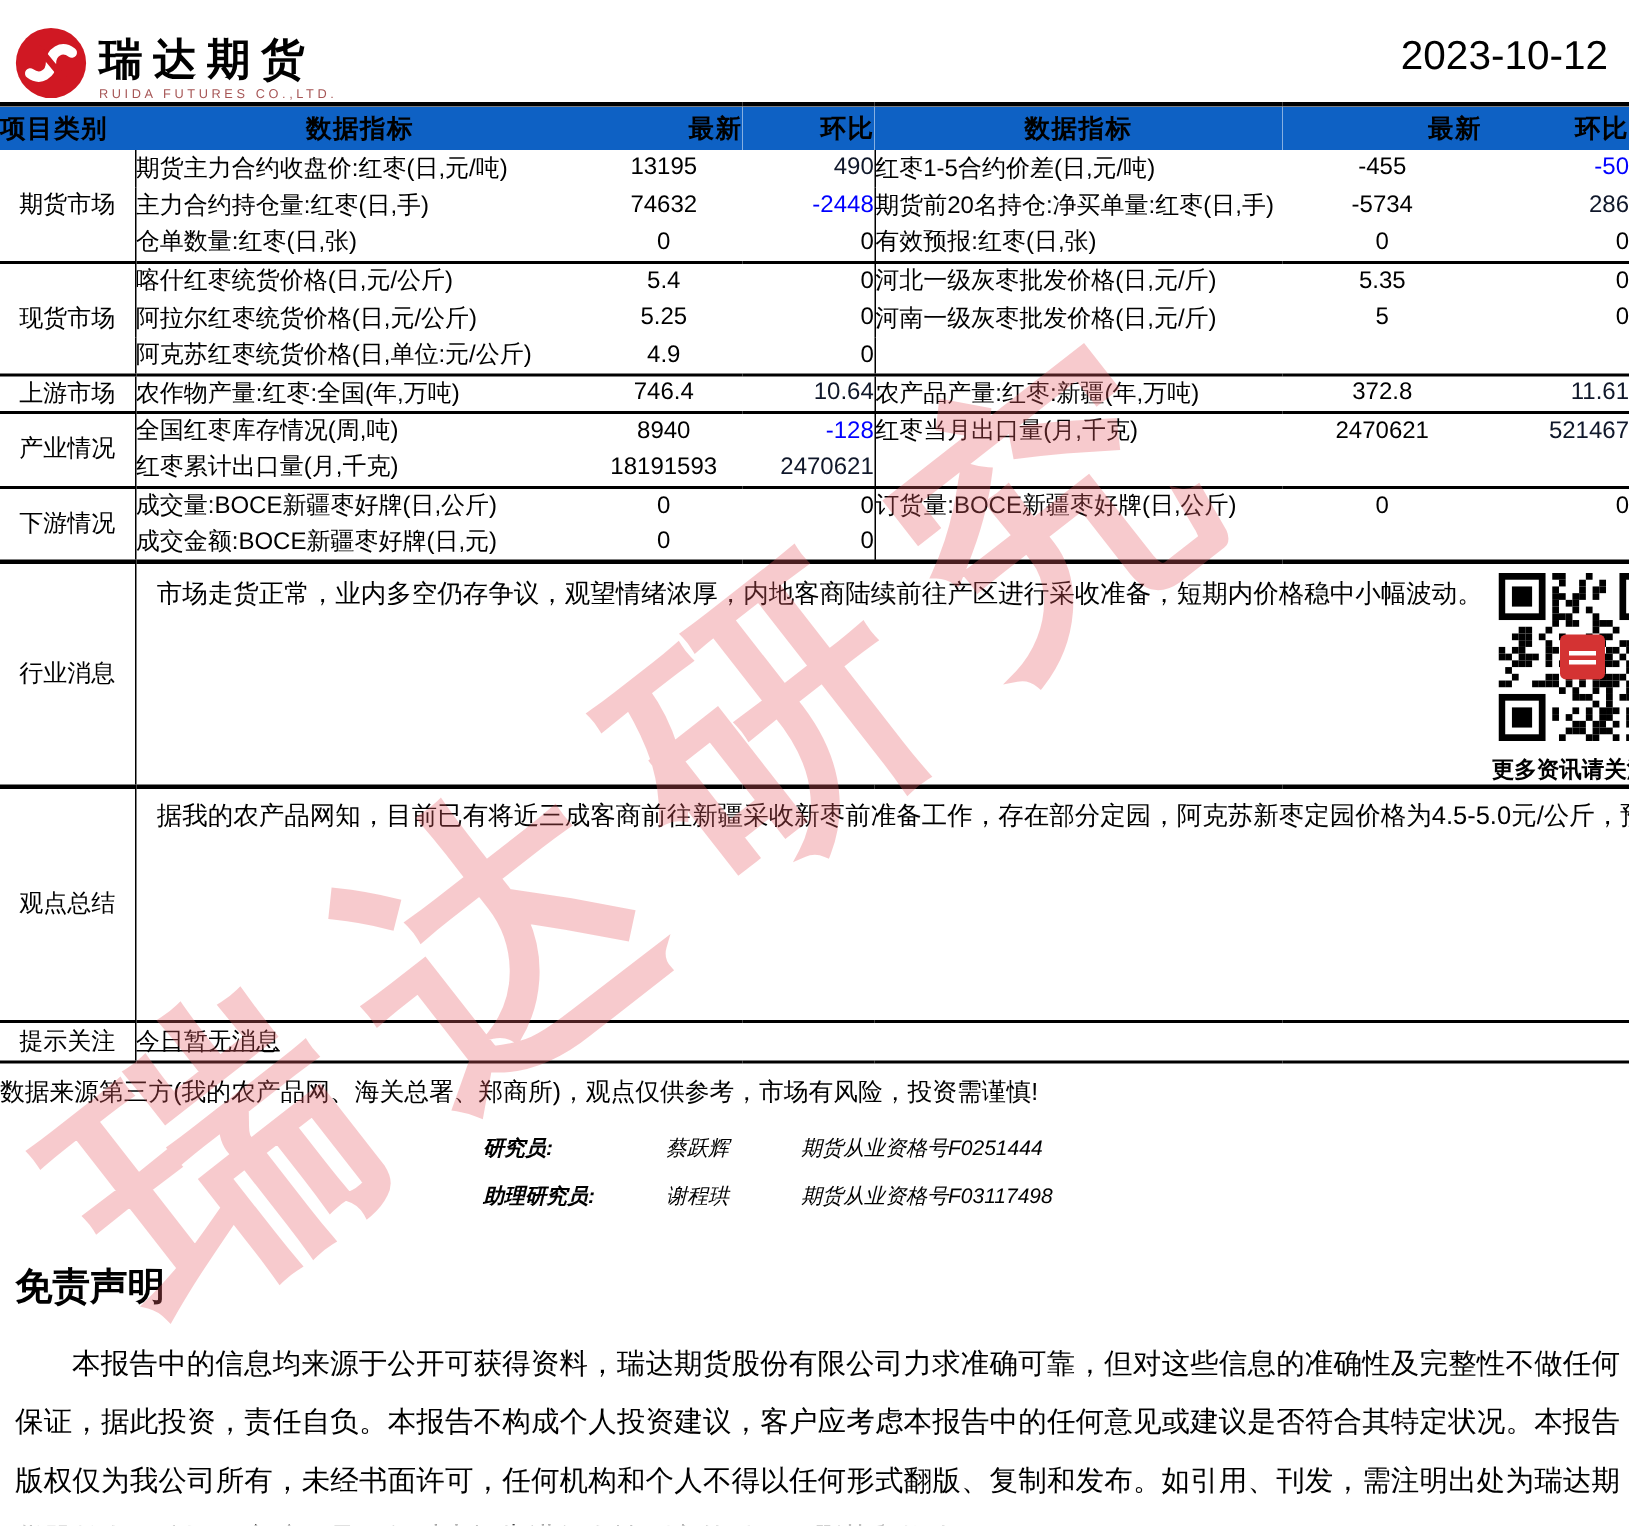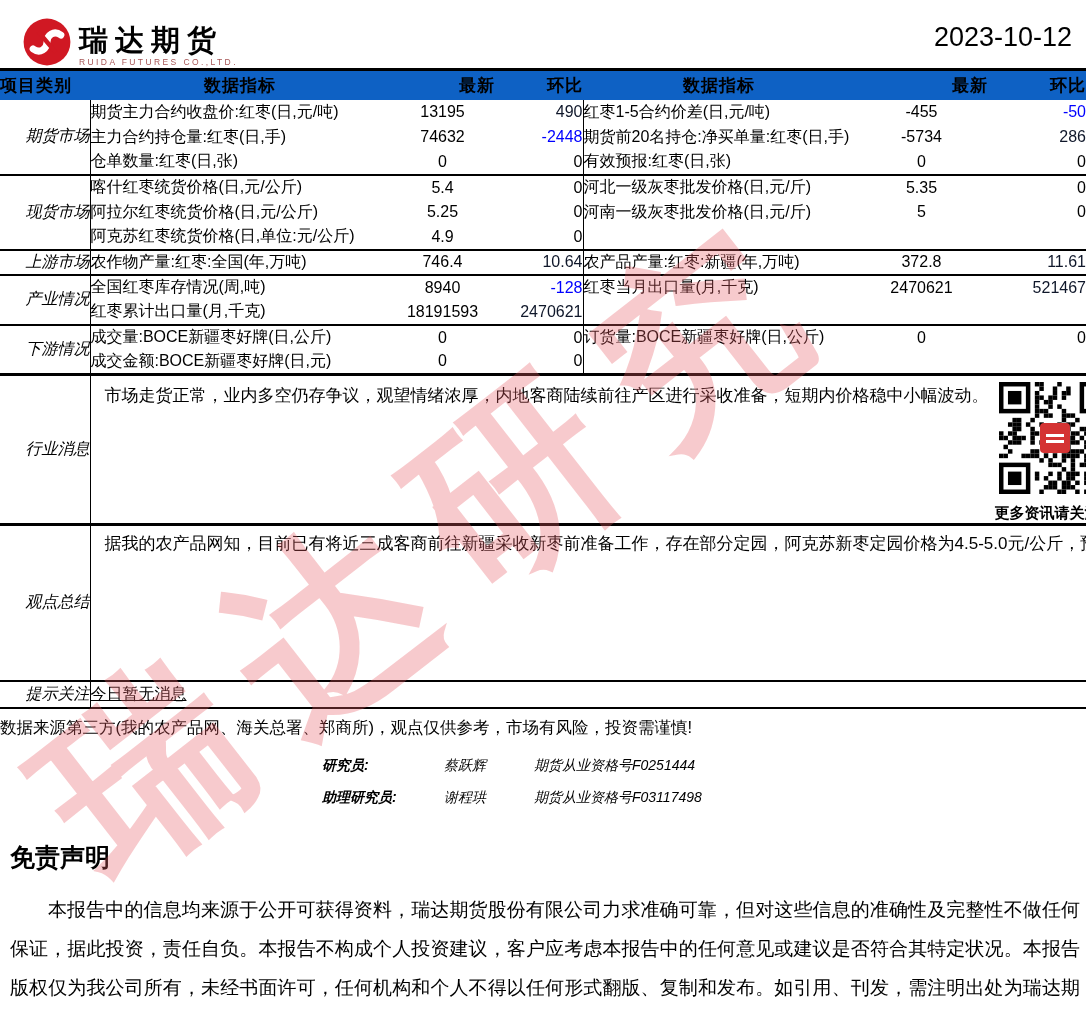--- a/index.html
+++ b/index.html
@@ -1,38 +1,38 @@
 <!DOCTYPE html>
 <html><head>
 <meta charset="utf-8">
 <style>
   html,body{margin:0;padding:0;background:#fff;}
   body{font-family:"Liberation Sans","DejaVu Sans",sans-serif;color:#000;}
   .page{position:relative;width:1086px;height:1017px;margin:0 auto;background:#fff;overflow:hidden;}
 
   
   .top-bar{position:relative;height:68px;}
-  .logo{position:absolute;left:21px;top:16px;display:flex;align-items:flex-start;}
+  .logo{position:absolute;left:8px;top:16px;display:flex;align-items:flex-start;}
   .logo-icon{width:52px;height:52px;}
   .logo-txt{margin-left:6px;padding-top:10px;}
   .logo-cn{font-size:29px;font-weight:bold;letter-spacing:7px;line-height:28px;}
   .logo-en{font-size:8.5px;color:#a65555;letter-spacing:2.4px;margin-top:3px;}
   .page-title{position:absolute;left:50%;top:8px;transform:translateX(-50%);font-size:40px;font-weight:900;letter-spacing:2px;white-space:nowrap;}
   .page-date{position:absolute;right:14px;top:22px;font-size:27px;}
 
   
   table.data-table{width:1086px;border-collapse:collapse;table-layout:fixed;border-top:3px solid #000;}
   table.data-table td,table.data-table th{padding:0;font-size:16px;overflow:hidden;white-space:nowrap;}
   tr.thead-row{height:30px;background:#0e61c4;}
   tr.thead-row th{color:#000000;font-size:17px;font-weight:bold;letter-spacing:1px;}
   th.h-cat{text-align:left;padding-left:8px;}
   th.h-ind{text-align:center;}
   th.h-num{text-align:right;padding-right:10px;}
   tr.r{height:25px;}
-  td.cat{text-align:right;padding-left:12px;border-right:1px solid #000;vertical-align:middle;font-size:16.5px;font-style:italic;}
+  td.cat{text-align:center;padding-left:12px;border-right:1px solid #000;vertical-align:middle;font-size:16.5px;}
   td.lbl{text-align:left;padding-left:6px;}
   td.val{text-align:center;padding-right:8px;}
   td.chg{text-align:right;padding-right:8px;}
   td.mid{border-right:1px solid #000;}
   td.up{color:#0f172a;}
   td.down{color:#00f;}
   tr.gt2 td{border-top:2px solid #000;}
   tr.gt3 td{border-top:3px solid #000000;}
   tr.tall-news{height:150px;}
   tr.tall-sum{height:156px;}

